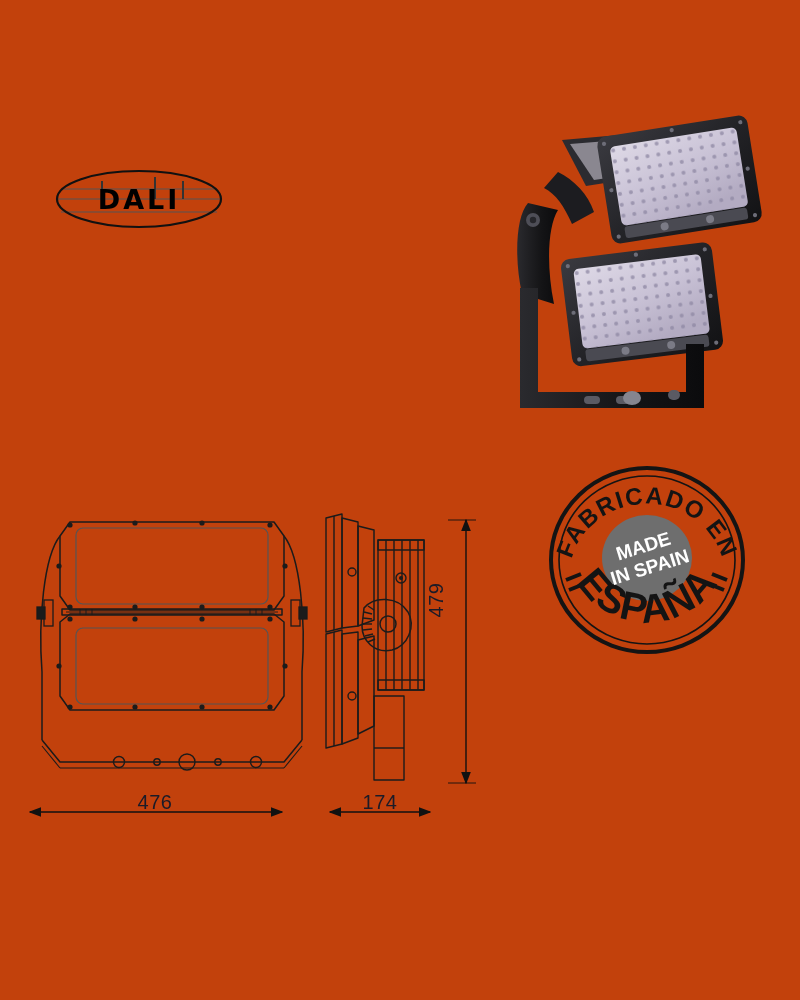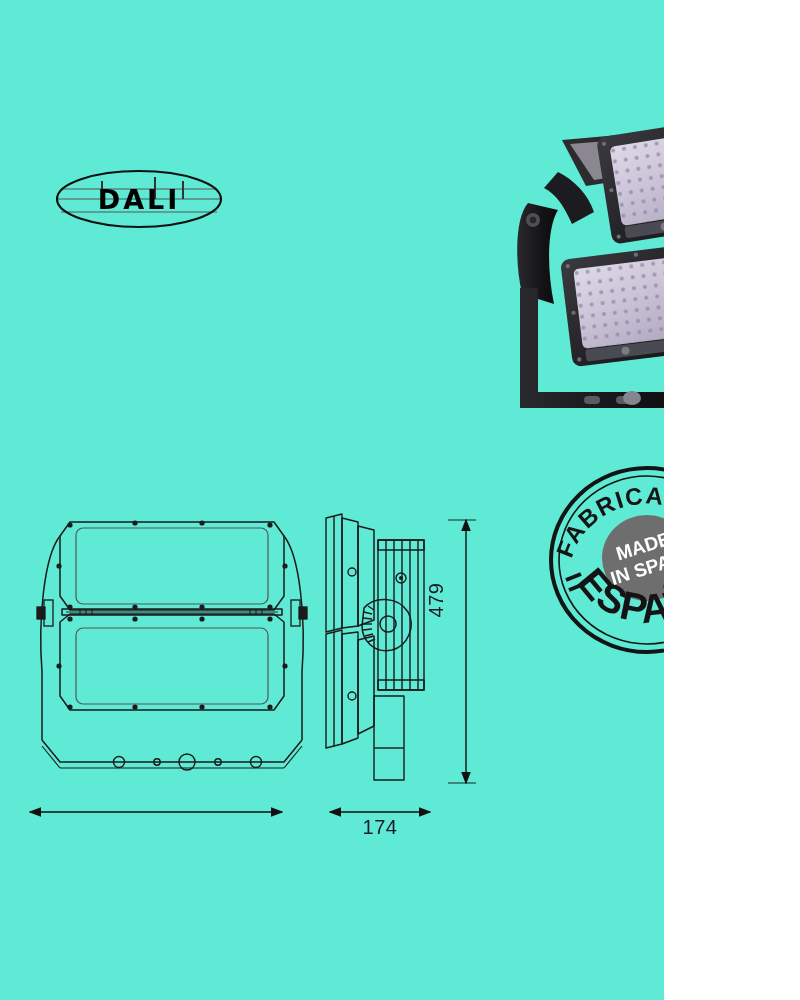--- a/index.html
+++ b/index.html
@@ -7,23 +7,23 @@
     margin: 0;
     padding: 0;
     background: #ffffff;
   }
   body {
     font-family: "Liberation Sans", sans-serif;
     color: #1a1a1a;
   }
   #sheet {
     position: relative;
-    width: 664px;
+    width: 800px;
     height: 1000px;
-    background: #5eead4;
+    background: #c2410c;
     overflow: hidden;
   }
 
   
   #dali-logo {
     position: absolute;
     left: 55px;
     top: 168px;
     width: 168px;
     height: 62px;
@@ -73,21 +73,21 @@
   
   .dim-label {
     position: absolute;
     font-family: "Liberation Sans", sans-serif;
     font-size: 20px;
     color: #1b1b28;
     letter-spacing: 0.5px;
     white-space: nowrap;
   }
   #dim-width-label  { left: 0;   top: 791px; width: 310px; text-align: center; }
-  #dim-depth-label  { left: 320px; top: 816px; width: 120px; text-align: center; }
+  #dim-depth-label  { left: 320px; top: 791px; width: 120px; text-align: center; }
   #dim-height-label {
     left: 425px; top: 630px;
     transform: rotate(-90deg);
     transform-origin: left top;
     width: 60px; text-align: center;
   }
   #dim-arrows {
     position: absolute;
     left: 0; top: 495px;
     width: 500px; height: 330px;
@@ -362,20 +362,21 @@
     <line x1="330" y1="317" x2="430" y2="317" stroke="#111" stroke-width="1.4" marker-start="url(#arrHs)" marker-end="url(#arrH)"></line>
 
     <line x1="466" y1="25" x2="466" y2="288" stroke="#111" stroke-width="1.4" marker-start="url(#arrHs)" marker-end="url(#arrH)"></line>
 
     <g stroke="#111" stroke-width="0.9">
       <line x1="448" y1="25" x2="476" y2="25"></line>
       <line x1="448" y1="288" x2="476" y2="288"></line>
     </g>
   </svg>
 
+  <div class="dim-label" id="dim-width-label">476</div>
   <div class="dim-label" id="dim-depth-label">174</div>
   <div class="dim-label" id="dim-height-label">479</div>
 
   <div id="spain-badge">
     <svg width="202" height="196" viewBox="0 0 202 196">
       <defs>
         <path id="arcTop" d="M 24,104 A 78,74 0 0 1 178,104" fill="none"></path>
         <path id="arcBot" d="M 22,96 A 80,76 0 0 0 180,96" fill="none"></path>
       </defs>
 

